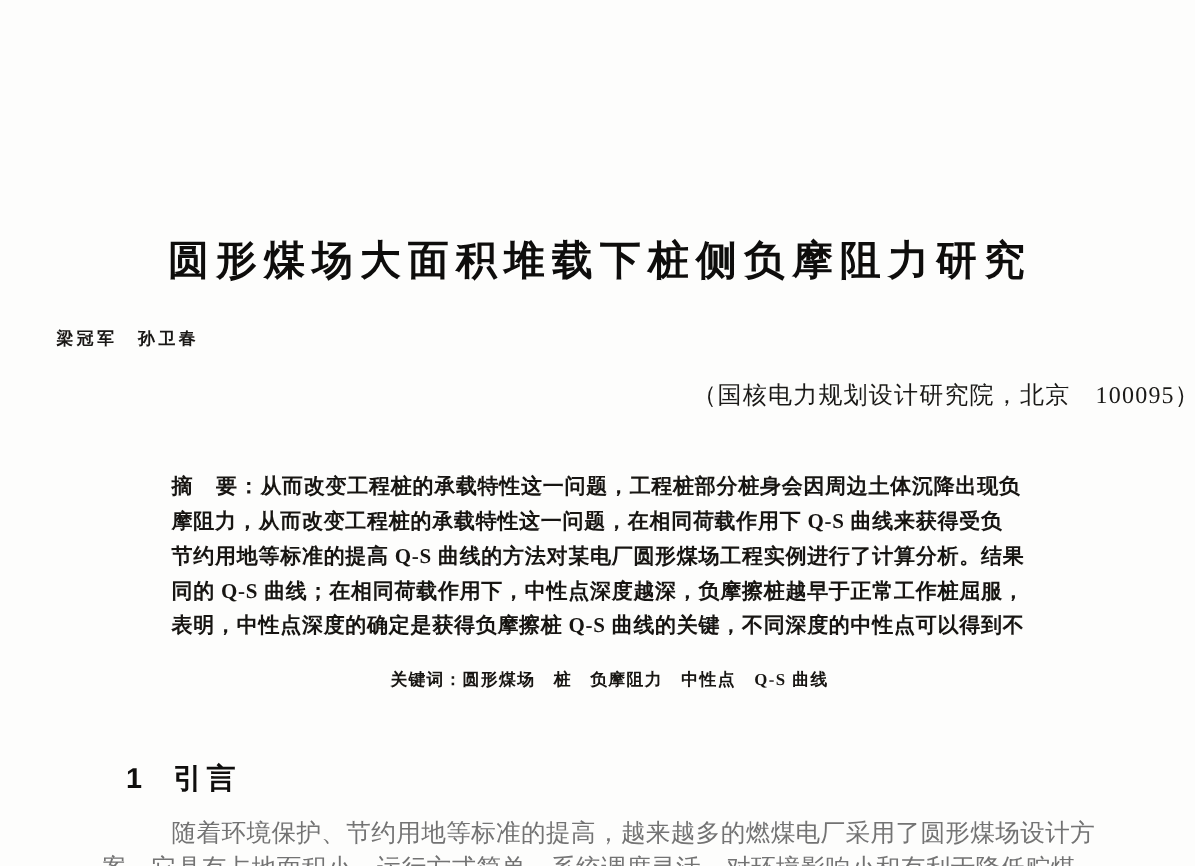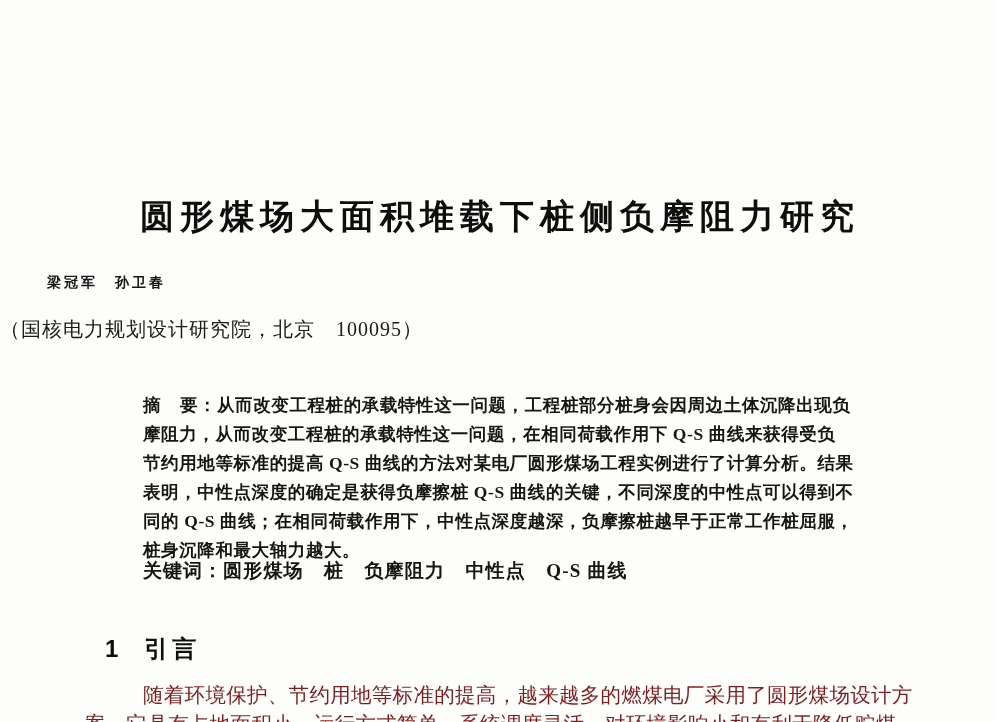--- a/index.html
+++ b/index.html
@@ -40,21 +40,21 @@
     letter-spacing: 3px;
     color: #191715;
     white-space: nowrap;
     padding-left: 47px;
   }
   .affiliation {
     position: absolute;
     top: 316px;
     left: 0;
     width: 1000px;
-    text-align: left;
+    text-align: right;
     font-size: 20px;
     letter-spacing: 1px;
     color: #1a1917;
     white-space: nowrap;
   }
   .abstract {
     position: absolute;
     top: 391px;
     left: 143px;
     width: 730px;
@@ -71,25 +71,26 @@
     font-family: "Liberation Sans", sans-serif;
     font-weight: bold;
     letter-spacing: 1px;
     margin-top: 37px;
   }
   .keywords {
     position: absolute;
     top: 558px;
     left: 143px;
     width: 730px;
-    font-size: 19px;
+    font-size: 14px;
     font-weight: bold;
     letter-spacing: 0.8px;
     color: #171512;
     white-space: nowrap;
+    text-align: center;
   }
   .keywords-text {
     letter-spacing: 1.2px;
   }
   .section-heading {
     position: absolute;
     top: 633px;
     left: 105px;
     font-family: "Liberation Sans", sans-serif;
     font-weight: bold;
@@ -101,21 +102,21 @@
     display: inline-block;
     margin-right: 26px;
   }
   .section-title {
     letter-spacing: 4px;
   }
   .body-line {
     position: absolute;
     font-size: 20.5px;
     letter-spacing: 0.3px;
-    color: #7f1d1d;
+    color: #737373;
     white-space: nowrap;
     line-height: 26px;
   }
   .body-line-1 {
     top: 682px;
     left: 143px;
   }
   .body-line-2 {
     top: 711px;
     left: 85px;
@@ -131,23 +132,22 @@
   <div class="authors">梁冠军　孙卫春</div>
 
   <div class="affiliation">（国核电力规划设计研究院，北京　100095）</div>
 
   <div class="abstract">
     <div class="line">
       <span class="abstract-label">摘　要：</span><span>从而改变工程桩的承载特性这一问题，工程桩部分桩身会因周边土体沉降出现负</span>
     </div>
     <div class="line">摩阻力，从而改变工程桩的承载特性这一问题，在相同荷载作用下 Q-S 曲线来获得受负</div>
     <div class="line">节约用地等标准的提高 Q-S 曲线的方法对某电厂圆形煤场工程实例进行了计算分析。结果</div>
+    <div class="line">同的 Q-S 曲线；在相同荷载作用下，中性点深度越深，负摩擦桩越早于正常工作桩屈服，</div>
     <div class="line">表明，中性点深度的确定是获得负摩擦桩 Q-S 曲线的关键，不同深度的中性点可以得到不</div>
-    <div class="line">同的 Q-S 曲线；在相同荷载作用下，中性点深度越深，负摩擦桩越早于正常工作桩屈服，</div>
-    <div class="line">桩身沉降和最大轴力越大。</div>
   </div>
 
   <div class="keywords">
     <span class="keywords-label">关键词：</span><span class="keywords-text">圆形煤场　桩　负摩阻力　中性点　Q-S 曲线</span>
   </div>
 
   <div class="section-heading">
     <span class="section-number">1</span><span class="section-title">引言</span>
   </div>
 

